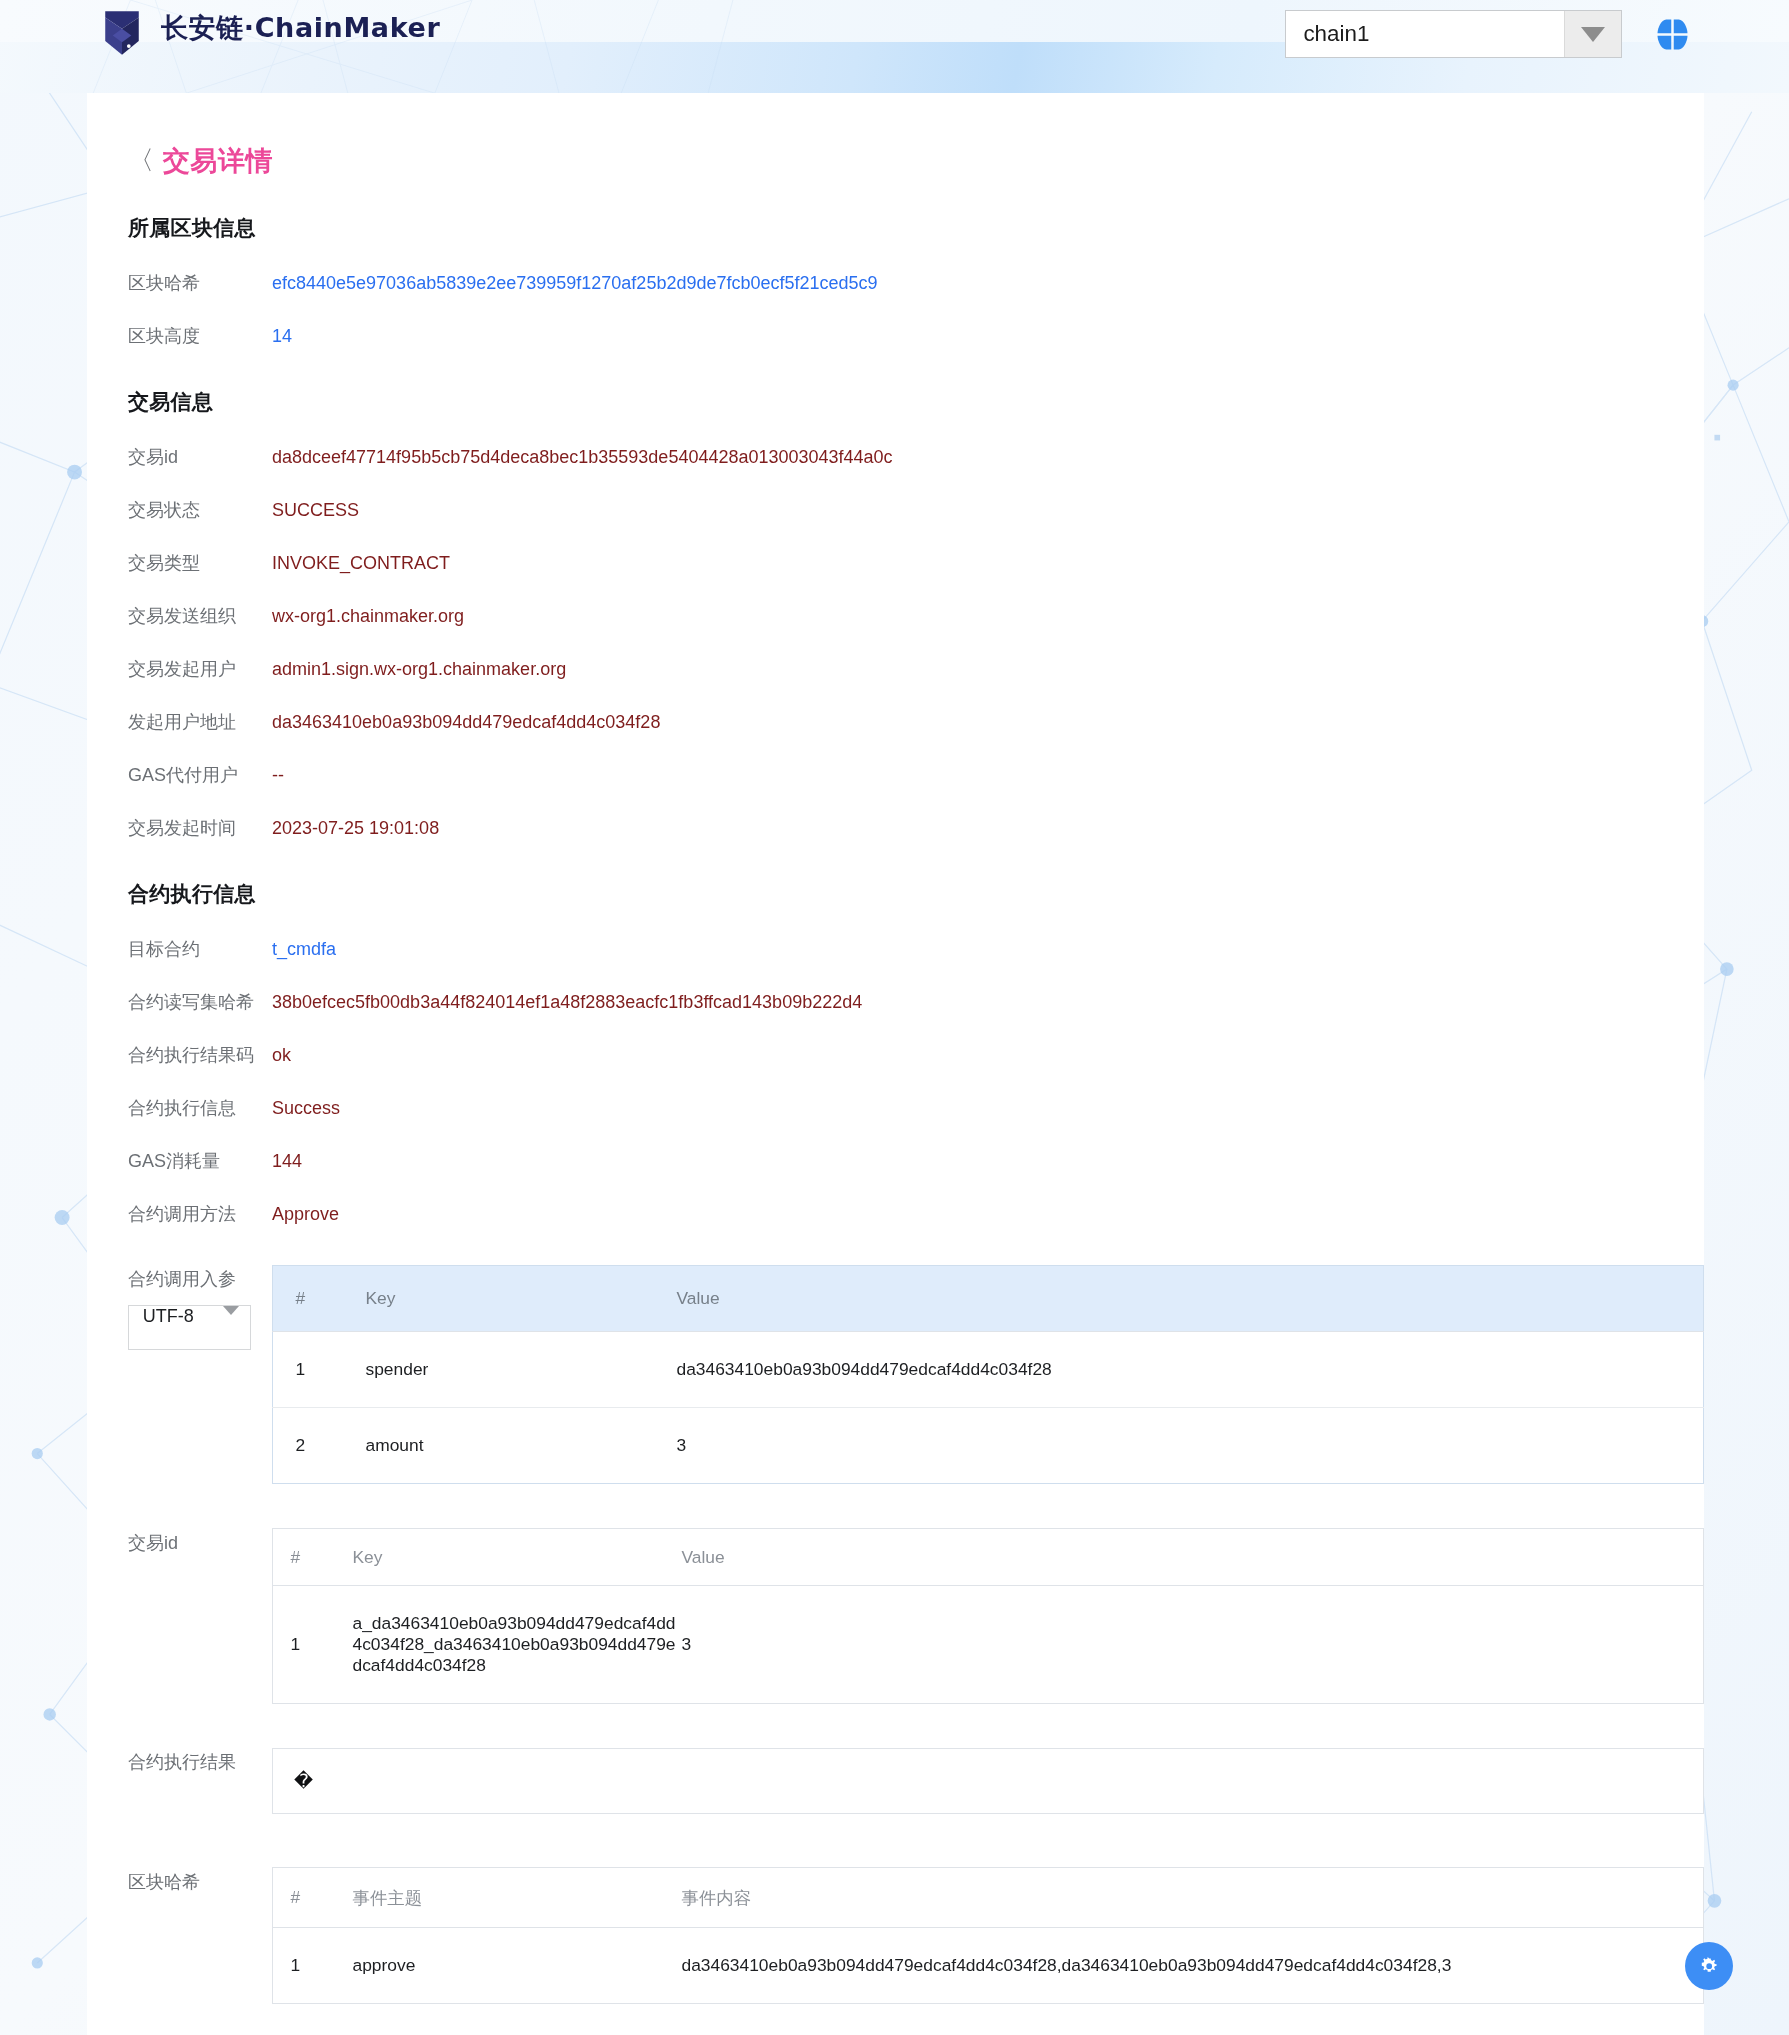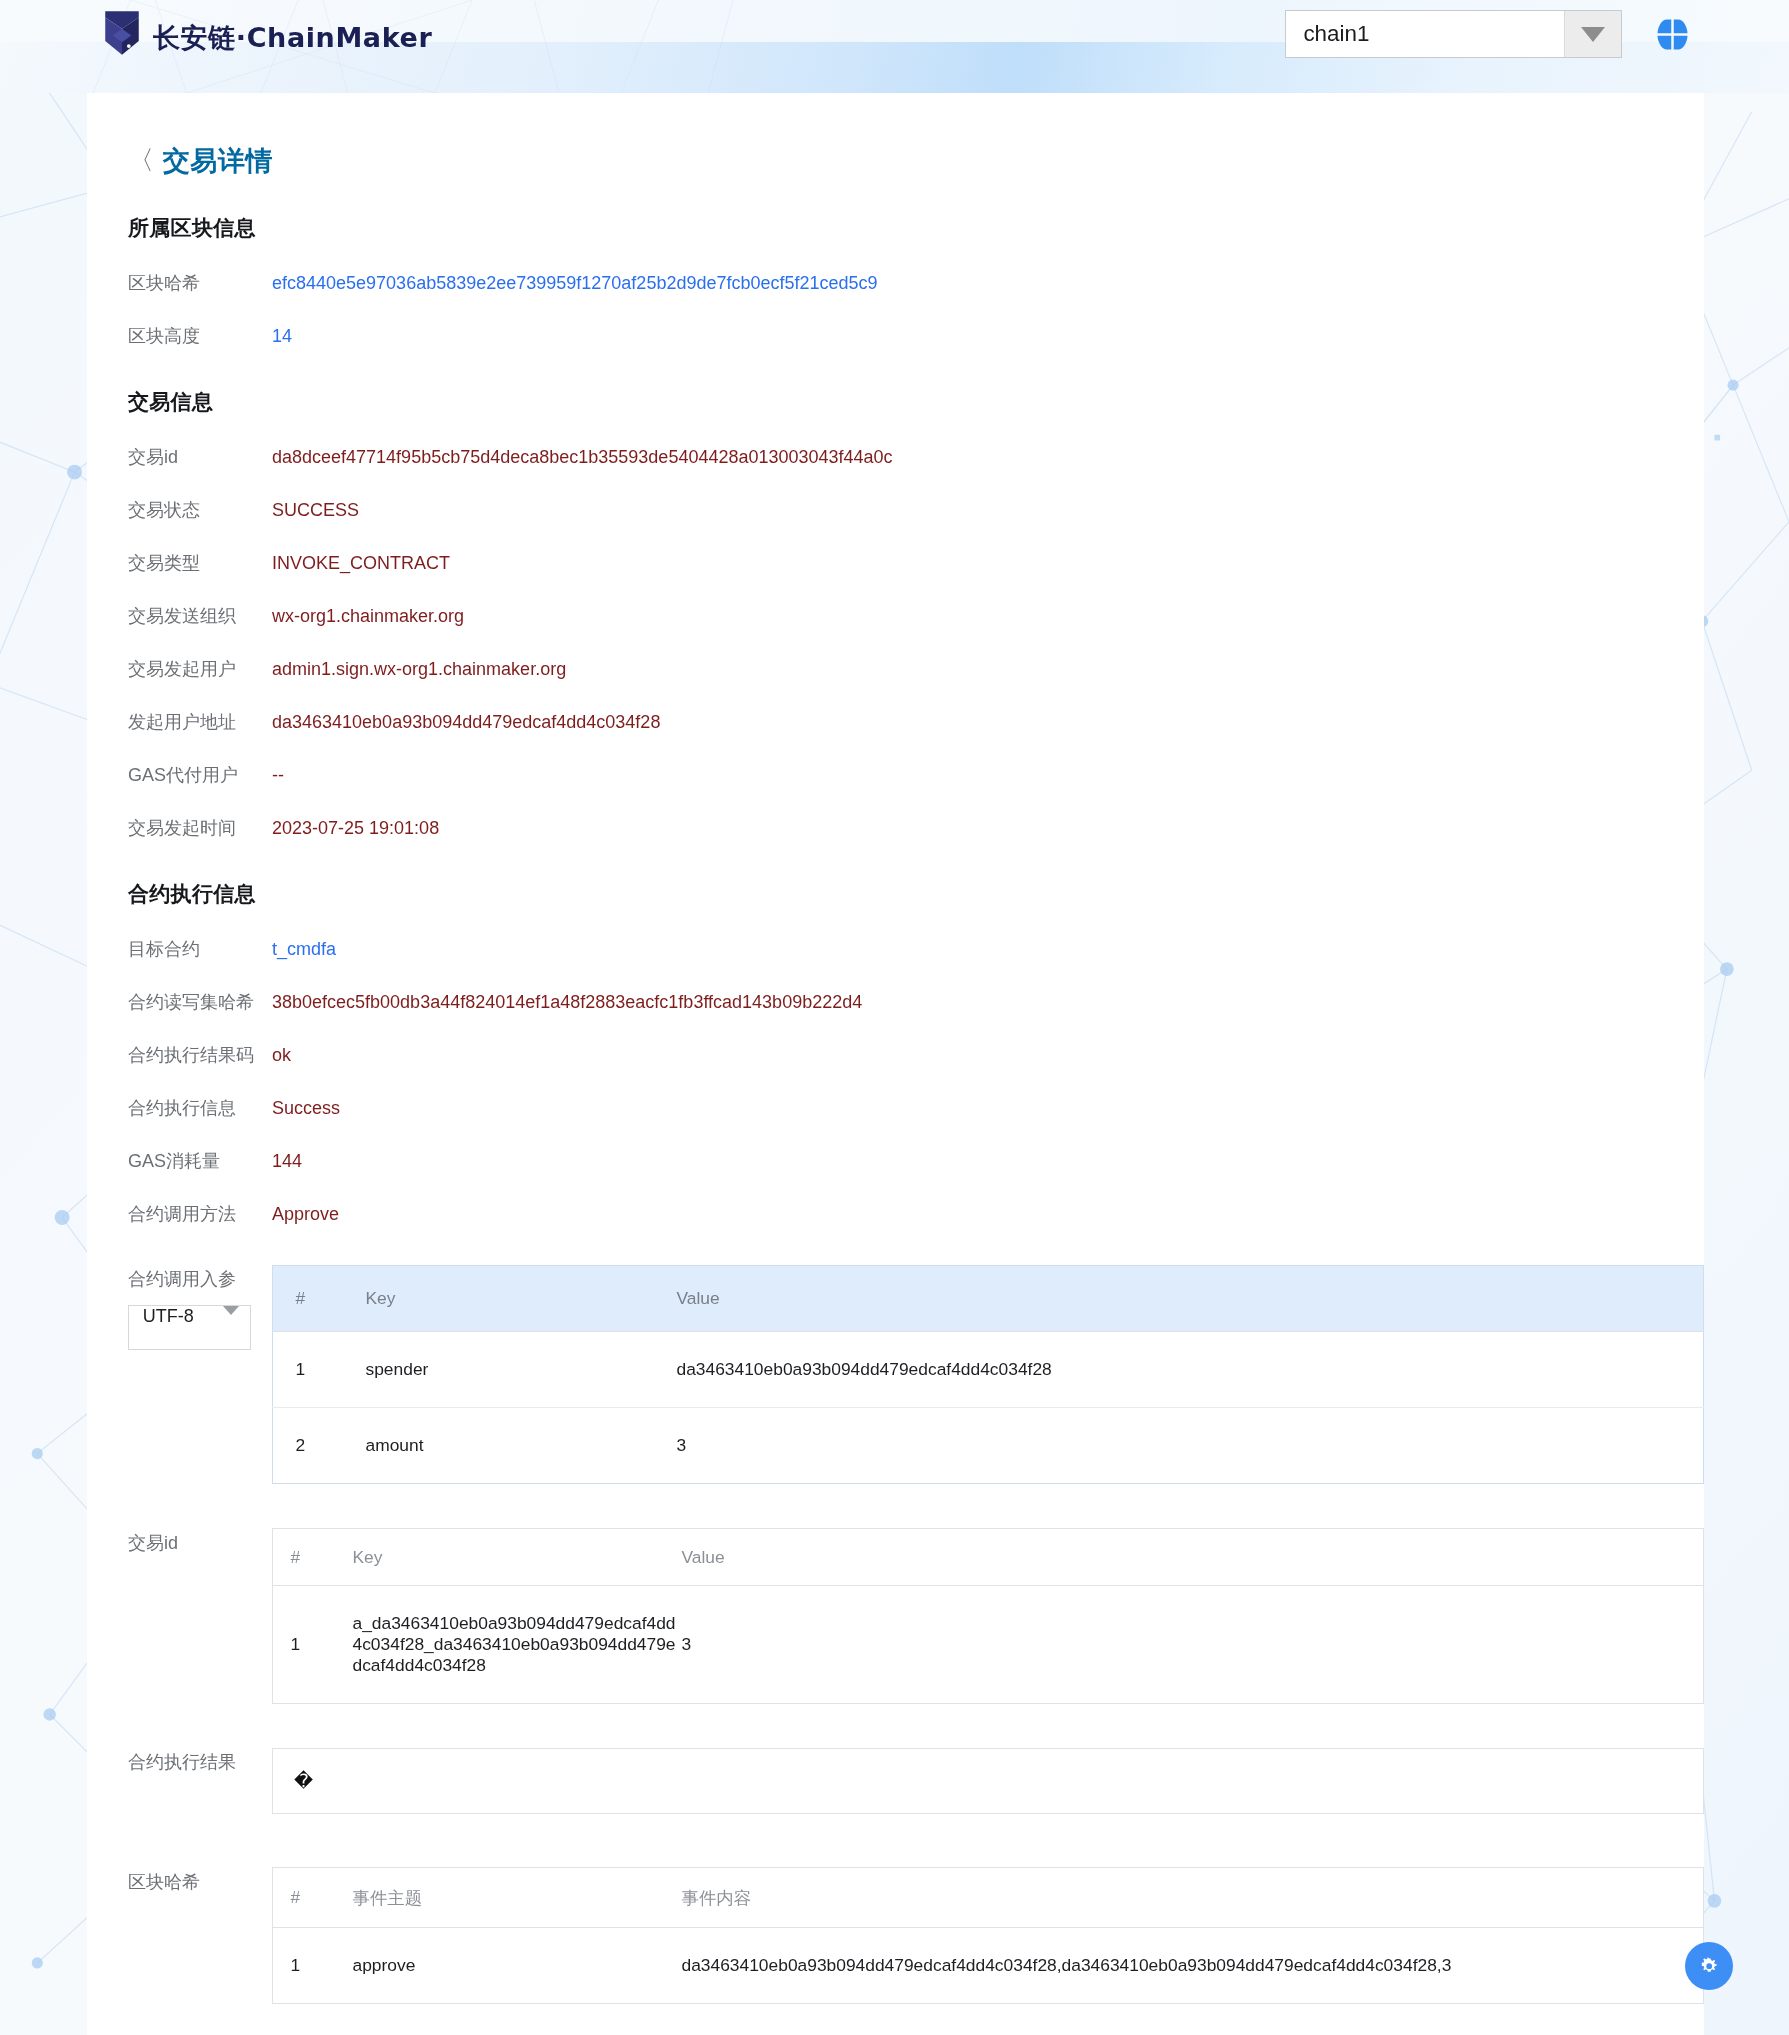--- a/index.html
+++ b/index.html
@@ -45,22 +45,22 @@
     width: 1789px; height: 42px;
     background: linear-gradient(100deg, #f8fbfe 0%, #f2f8fd 40%, #eef6fd 70%, #f7fbfe 100%);
   }
   #header-lines { position: absolute; inset: 0; opacity: .5; }
 
   .brand {
     position: absolute;
     left: 104px;
     top: 10px;
     display: flex;
-    align-items: flex-end;
-    gap: 13px;
+    align-items: flex-start;
+    gap: 21px;
     z-index: 3;
   }
   .brand-logo { width: 36px; height: 46px; display: block; }
   .brand-text {
     font-size: 27px;
     font-weight: 700;
     color: #1b2054;
     letter-spacing: 0.6px;
     white-space: nowrap;
     font-family: "DejaVu Sans", "Liberation Sans", sans-serif;
@@ -129,21 +129,21 @@
   .back-chevron {
     font-size: 26px;
     color: #6f7276;
     line-height: 1;
     font-weight: 400;
     transform: translateY(-1.2px);
   }
   .page-title {
     font-size: 27px;
     font-weight: 700;
-    color: #0369a1;
+    color: #ec4899;
     letter-spacing: 0.6px;
   }
 
   .section-title {
     font-size: 21px;
     font-weight: 700;
     color: #16181c;
     padding-left: 41px;
     letter-spacing: 0.3px;
   }

